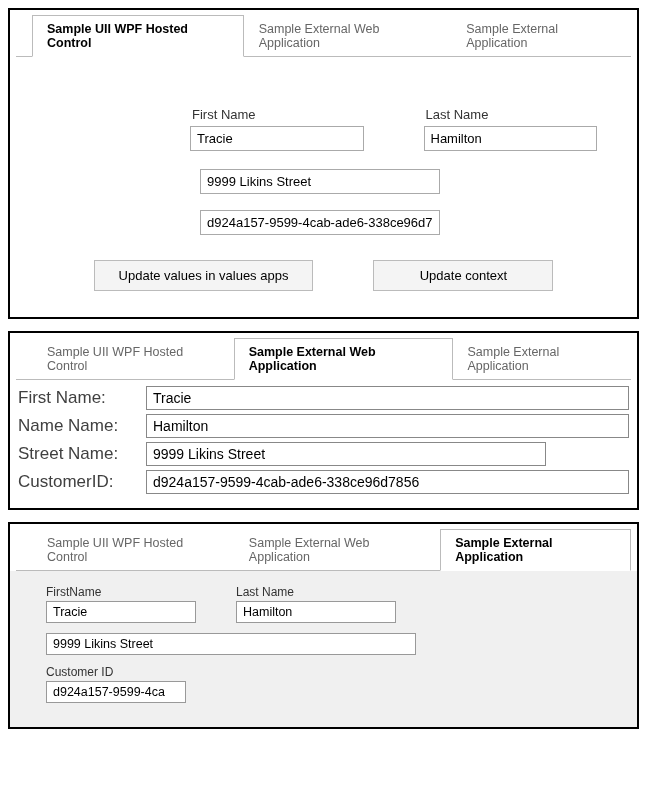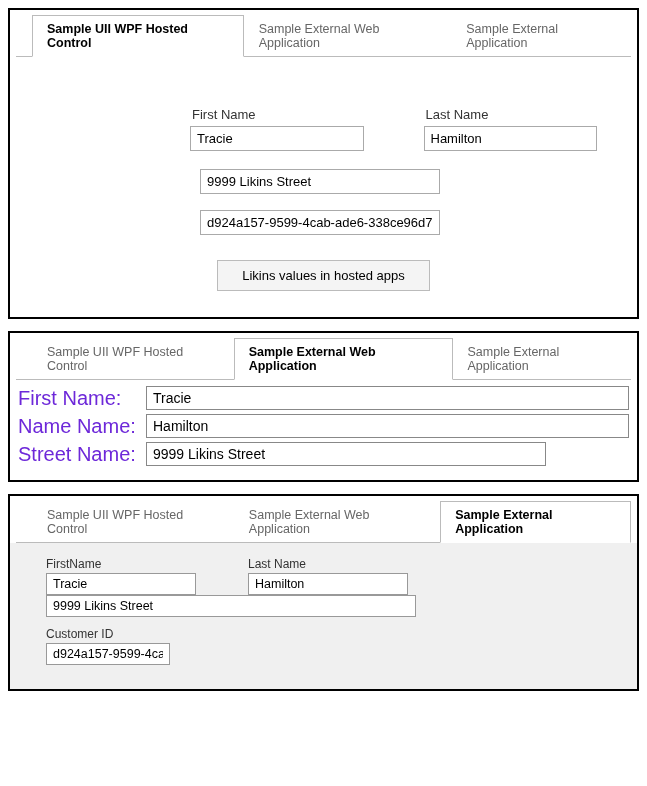--- a/index.html
+++ b/index.html
@@ -87,50 +87,50 @@
   }
   
   .p2-body { padding: 6px 8px 10px 8px; }
   .p2-row {
     display: flex;
     align-items: center;
     margin-bottom: 4px;
   }
   .p2-label {
     width: 128px;
-    font-size: 20px;
-    color: #6d28d9;
+    font-size: 17px;
+    color: #404040;
   }
   .p2-input {
     flex: 1;
     padding: 3px 6px;
     font-size: 14px;
     border: 1px solid #888;
     font-family: inherit;
   }
   .p2-input.short { flex: 0 0 400px; }
   
   .p3-body {
     background: #f0f0f0;
     padding: 14px 20px 14px 36px;
   }
-  .p3-toprow { display: flex; gap: 52px; }
+  .p3-toprow { display: flex; gap: 40px; margin-bottom: 10px; }
   .p3-field { }
   .p3-label { font-size: 12px; color: #333; margin-bottom: 2px; }
   .p3-input {
     padding: 3px 6px;
     font-size: 12.5px;
     border: 1px solid #999;
     background: #fff;
     font-family: inherit;
   }
   .p3-input.w1 { width: 150px; }
   .p3-input.w2 { width: 160px; }
   .p3-input.w3 { width: 370px; }
-  .p3-input.w4 { width: 124px; }
+  .p3-input.w4 { width: 140px; }
   .p3-block { margin-bottom: 10px; }
   
   .panel3 .tabstrip { background: #fff; }
 </style>
 </head>
 <body>
 
 <div class="panel">
   <div class="tabstrip">
     <div class="tab active">Sample UII WPF Hosted Control</div>
@@ -149,21 +149,22 @@
         <input class="p1-input" value="Hamilton" style="">
       </div>
     </div>
     <div class="p1-field-wide">
       <input class="p1-input" value="9999 Likins Street" style="">
     </div>
     <div class="p1-field-wide">
       <input class="p1-input" value="d924a157-9599-4cab-ade6-338ce96d7856" style="">
     </div>
     <div class="p1-buttons">
-      <button class="p1-btn">Likins values in hosted apps</button>
+      <button class="p1-btn">Update values in values apps</button>
+      <button class="p1-btn">Update context</button>
     </div>
   </div>
 </div>
 
 <div class="panel">
   <div class="tabstrip">
     <div class="tab">Sample UII WPF Hosted Control</div>
     <div class="tab active">Sample External Web Application</div>
     <div class="tab">Sample External Application</div>
   </div>
@@ -173,20 +174,24 @@
       <div class="p2-label">First Name:</div>
       <input class="p2-input" value="Tracie" style="">
     </div>
     <div class="p2-row">
       <div class="p2-label">Name Name:</div>
       <input class="p2-input" value="Hamilton" style="">
     </div>
     <div class="p2-row">
       <div class="p2-label">Street Name:</div>
       <input class="p2-input short" value="9999 Likins Street" style="">
+    </div>
+    <div class="p2-row">
+      <div class="p2-label">CustomerID:</div>
+      <input class="p2-input" value="d924a157-9599-4cab-ade6-338ce96d7856" style="">
     </div>
   </div>
 </div>
 
 <div class="panel panel3">
   <div class="tabstrip">
     <div class="tab">Sample UII WPF Hosted Control</div>
     <div class="tab">Sample External Web Application</div>
     <div class="tab active">Sample External Application</div>
   </div>

